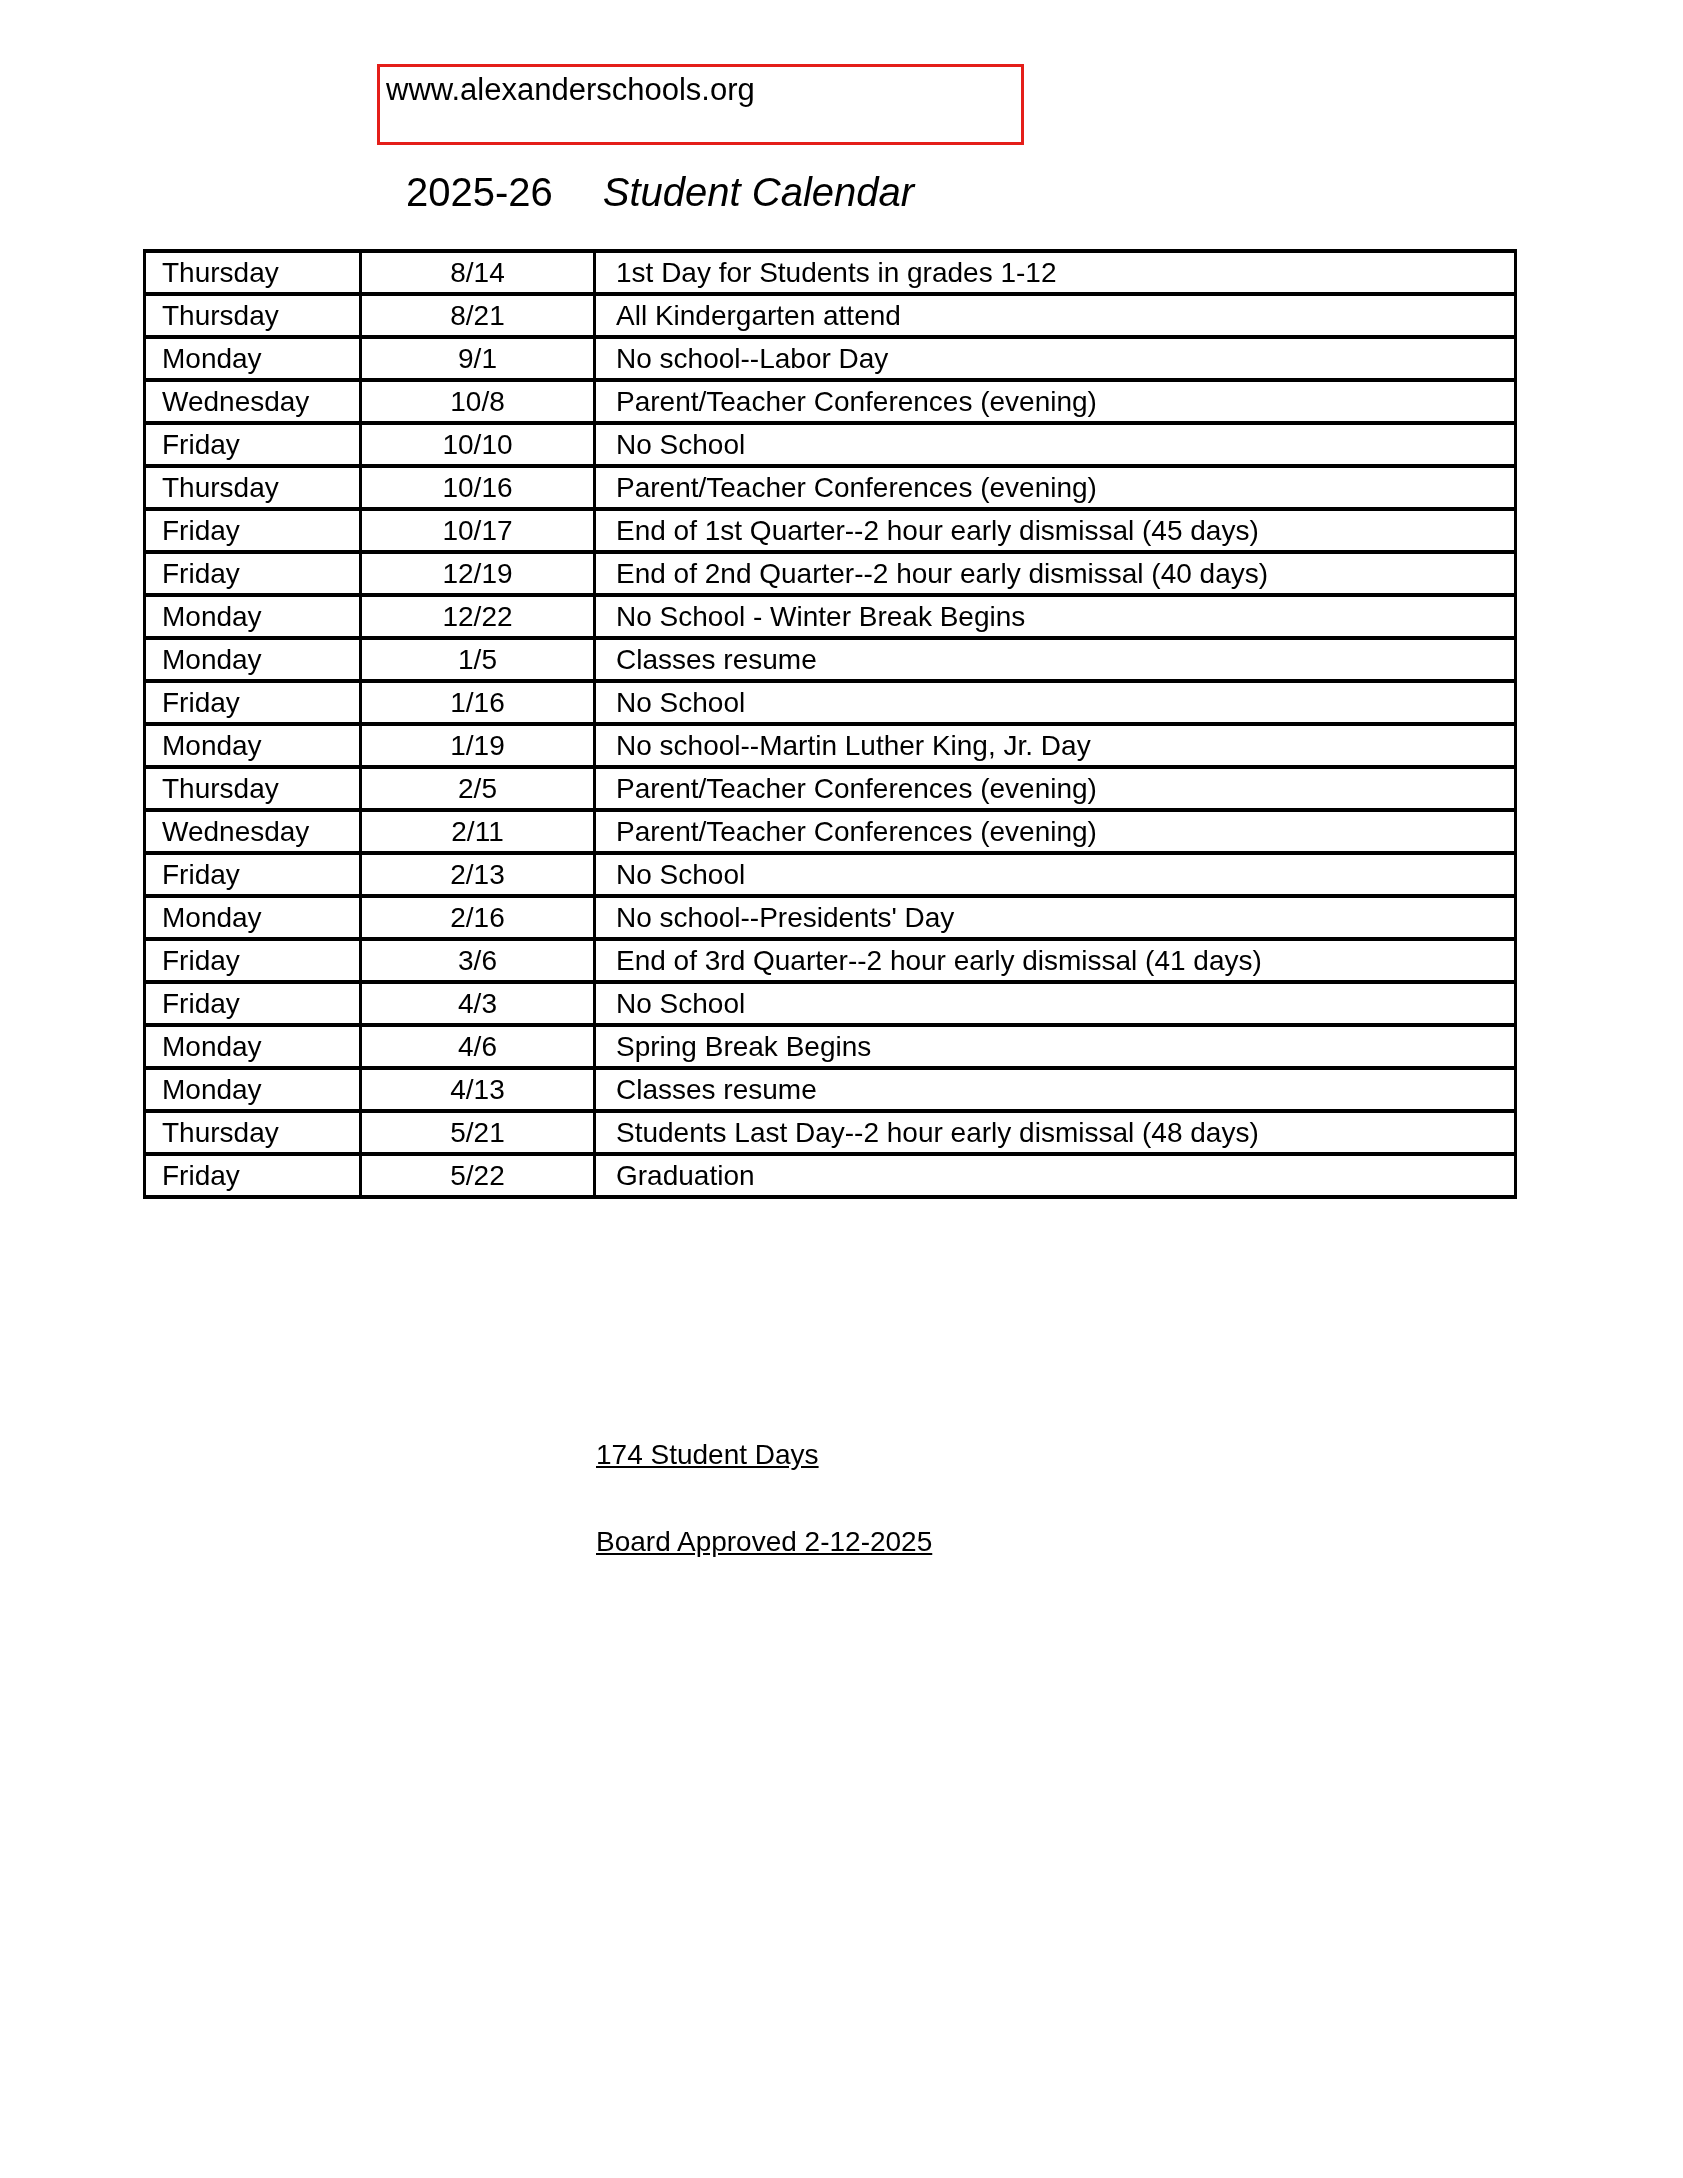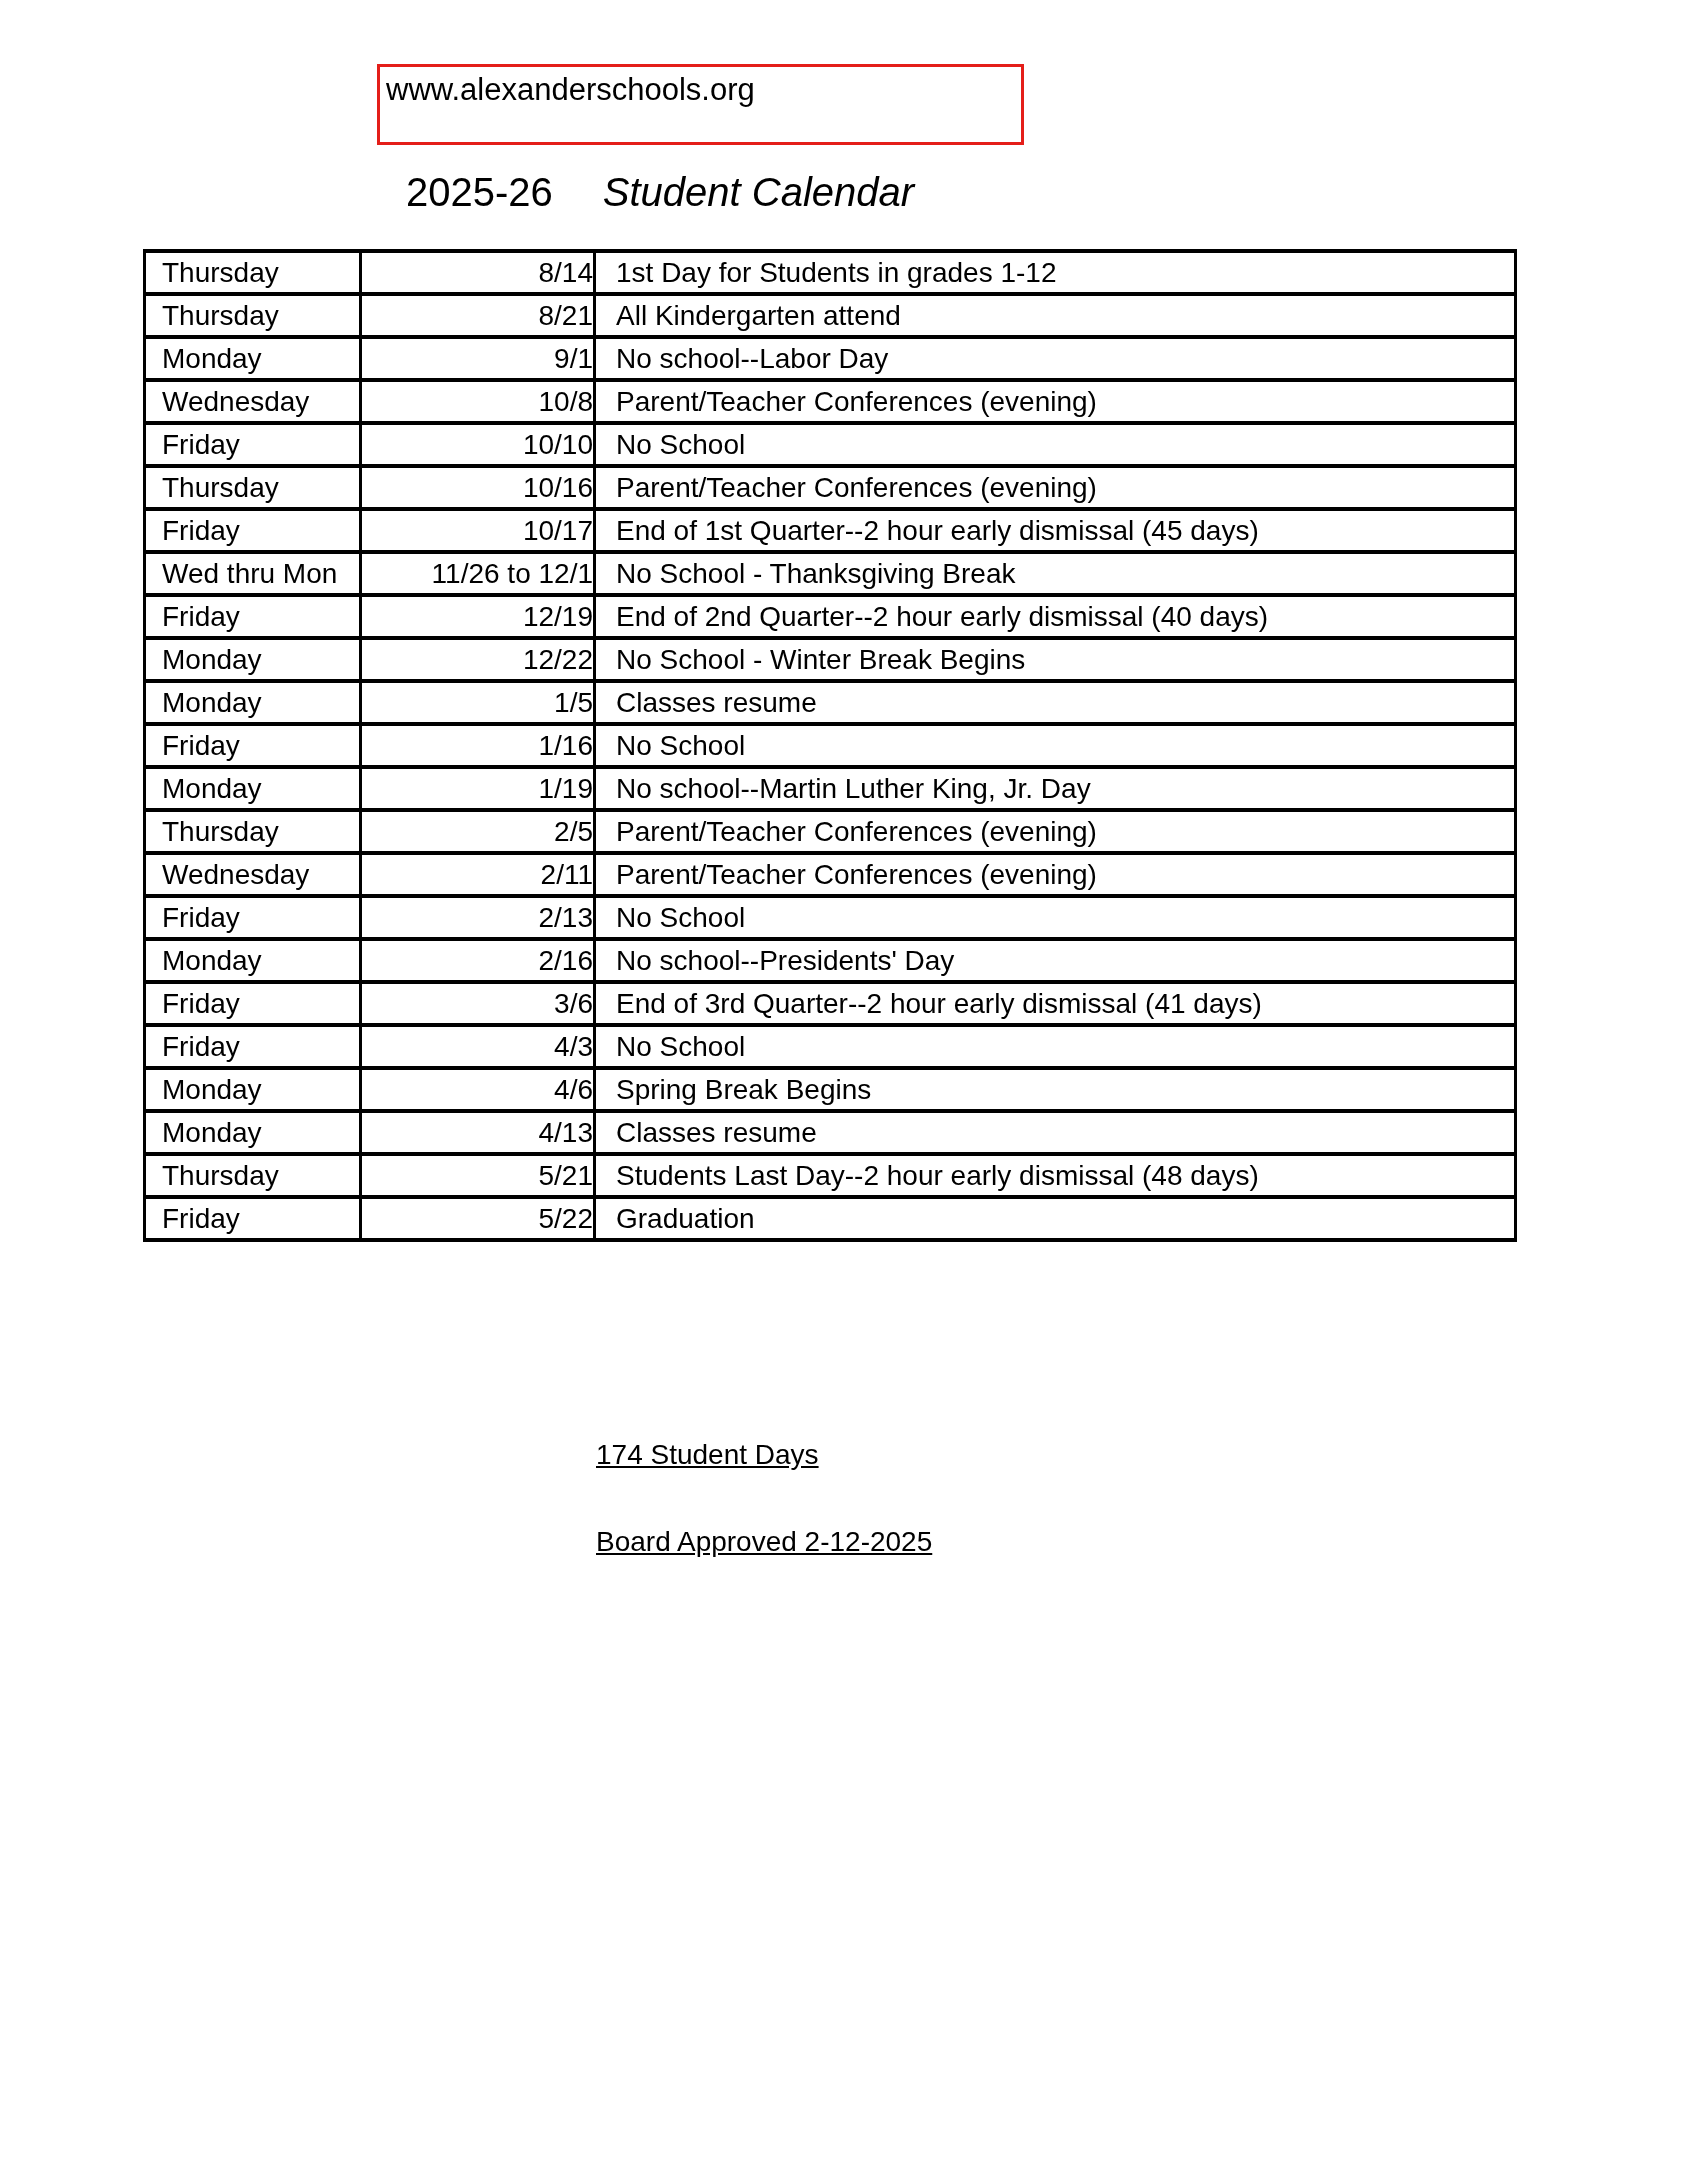--- a/index.html
+++ b/index.html
@@ -33,21 +33,21 @@
   }
   table.cal td{
     border:3px solid var(--ink);
     border-top-width:4px;border-bottom-width:4px;
     height:43px;
     font-size:28px;line-height:1;
     vertical-align:middle;
     overflow:hidden;white-space:nowrap;
   }
   td.col-day{padding-left:16px;text-align:left;}
-  td.col-date{text-align:right;}
+  td.col-date{text-align:center;}
   td.col-event{padding-left:20px;text-align:left;}
   .note{
     position:absolute;left:596px;
     font-size:28px;line-height:1.2;color:var(--ink);
     white-space:nowrap;
     text-decoration:underline;
   }
   .note-days{top:1438px;}
   .note-approved{top:1525px;}
 </style>
@@ -96,25 +96,20 @@
       </tr>
       <tr>
         <td class="col-day">Thursday</td>
         <td class="col-date">10/16</td>
         <td class="col-event">Parent/Teacher Conferences (evening)</td>
       </tr>
       <tr>
         <td class="col-day">Friday</td>
         <td class="col-date">10/17</td>
         <td class="col-event">End of 1st Quarter--2 hour early dismissal (45 days)</td>
-      </tr>
-      <tr>
-        <td class="col-day">Wed thru Mon</td>
-        <td class="col-date">11/26 to 12/1</td>
-        <td class="col-event">No School - Thanksgiving Break</td>
       </tr>
       <tr>
         <td class="col-day">Friday</td>
         <td class="col-date">12/19</td>
         <td class="col-event">End of 2nd Quarter--2 hour early dismissal (40 days)</td>
       </tr>
       <tr>
         <td class="col-day">Monday</td>
         <td class="col-date">12/22</td>
         <td class="col-event">No School - Winter Break Begins</td>

